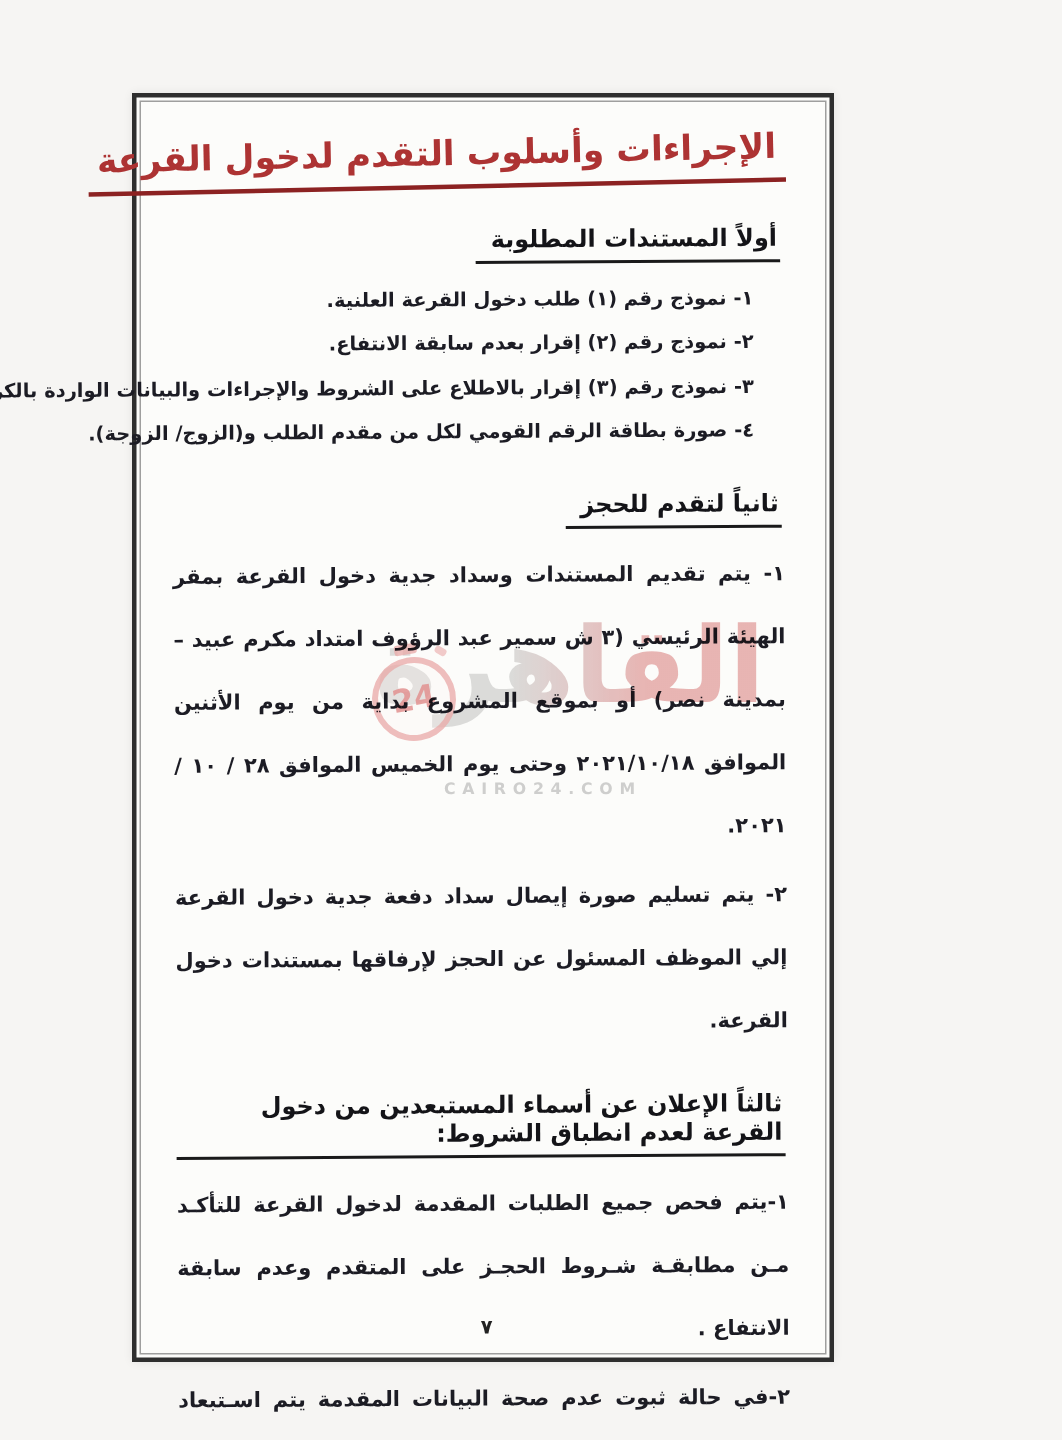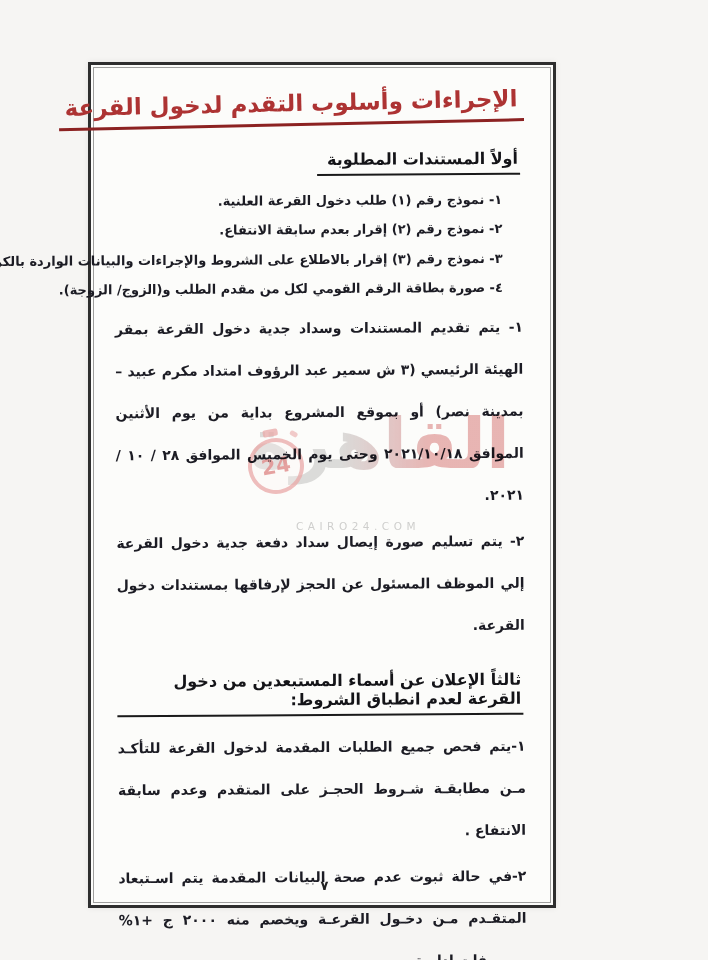--- a/index.html
+++ b/index.html
@@ -97,21 +97,21 @@
     border-radius:2px;
   }
   .wm-badge::after{ 
     content:"";position:absolute;top:-7px;right:-3px;
     width:8px;height:5px;background:rgba(231,150,150,.6);
     border-radius:2px;transform:rotate(40deg);
   }
   .wm-site{
     position:absolute;left:58px;bottom:2px;
     font-size:10.5px;letter-spacing:4.5px;
-    color:var(--watermark-gray);font-weight:normal;
+    color:var(--watermark-gray);font-weight:bold;
     direction:ltr;white-space:nowrap;
   }
 </style>
 </head>
 <body>
 
 <div class="page-frame">
   <div class="frame-inner"></div>
 
   <div class="content">
@@ -121,20 +121,21 @@
     </div>
 
     <div class="sec-heading">أولاً المستندات المطلوبة</div>
     <div class="doc-list">
         <div class="item">١- نموذج رقم (١) طلب دخول القرعة العلنية.</div>
         <div class="item">٢- نموذج رقم (٢) إقرار بعدم سابقة الانتفاع.</div>
         <div class="item">٣- نموذج رقم (٣) إقرار بالاطلاع على الشروط والإجراءات والبيانات الواردة بالكراسة.</div>
         <div class="item">٤- صورة بطاقة الرقم القومي لكل من مقدم الطلب و(الزوج/ الزوجة).</div>
       </div>
 
+    <div class="sec-heading">ثانياً لتقدم للحجز</div>
     <div class="doc-paras">
         <div class="item">١- يتم تقديم المستندات وسداد جدية دخول القرعة بمقر الهيئة الرئيسي (٣ ش سمير عبد الرؤوف امتداد مكرم عبيد – بمدينة نصر) أو بموقع المشروع بداية من يوم الأثنين الموافق ٢٠٢١/١٠/١٨ وحتى يوم الخميس الموافق ٢٨ / ١٠ /٢٠٢١.</div>
         <div class="item">٢- يتم تسليم صورة إيصال سداد دفعة جدية دخول القرعة إلي الموظف المسئول عن الحجز لإرفاقها بمستندات دخول القرعة.</div>
       </div>
 
     <div class="sec-heading">ثالثاً الإعلان عن أسماء المستبعدين من دخول القرعة لعدم انطباق الشروط:</div>
     <div class="doc-paras">
         <div class="item">١-يتم فحص جميع الطلبات المقدمة لدخول القرعة للتأكـد مـن مطابقـة شـروط الحجـز على المتقدم وعدم سابقة الانتفاع .</div>
         <div class="item">٢-في حالة ثبوت عدم صحة البيانات المقدمة يتم اسـتبعاد المتقـدم مـن دخـول القرعـة ويخصم منه ٢٠٠٠ ج +١% مصروفات إدارية .</div>
       </div>

